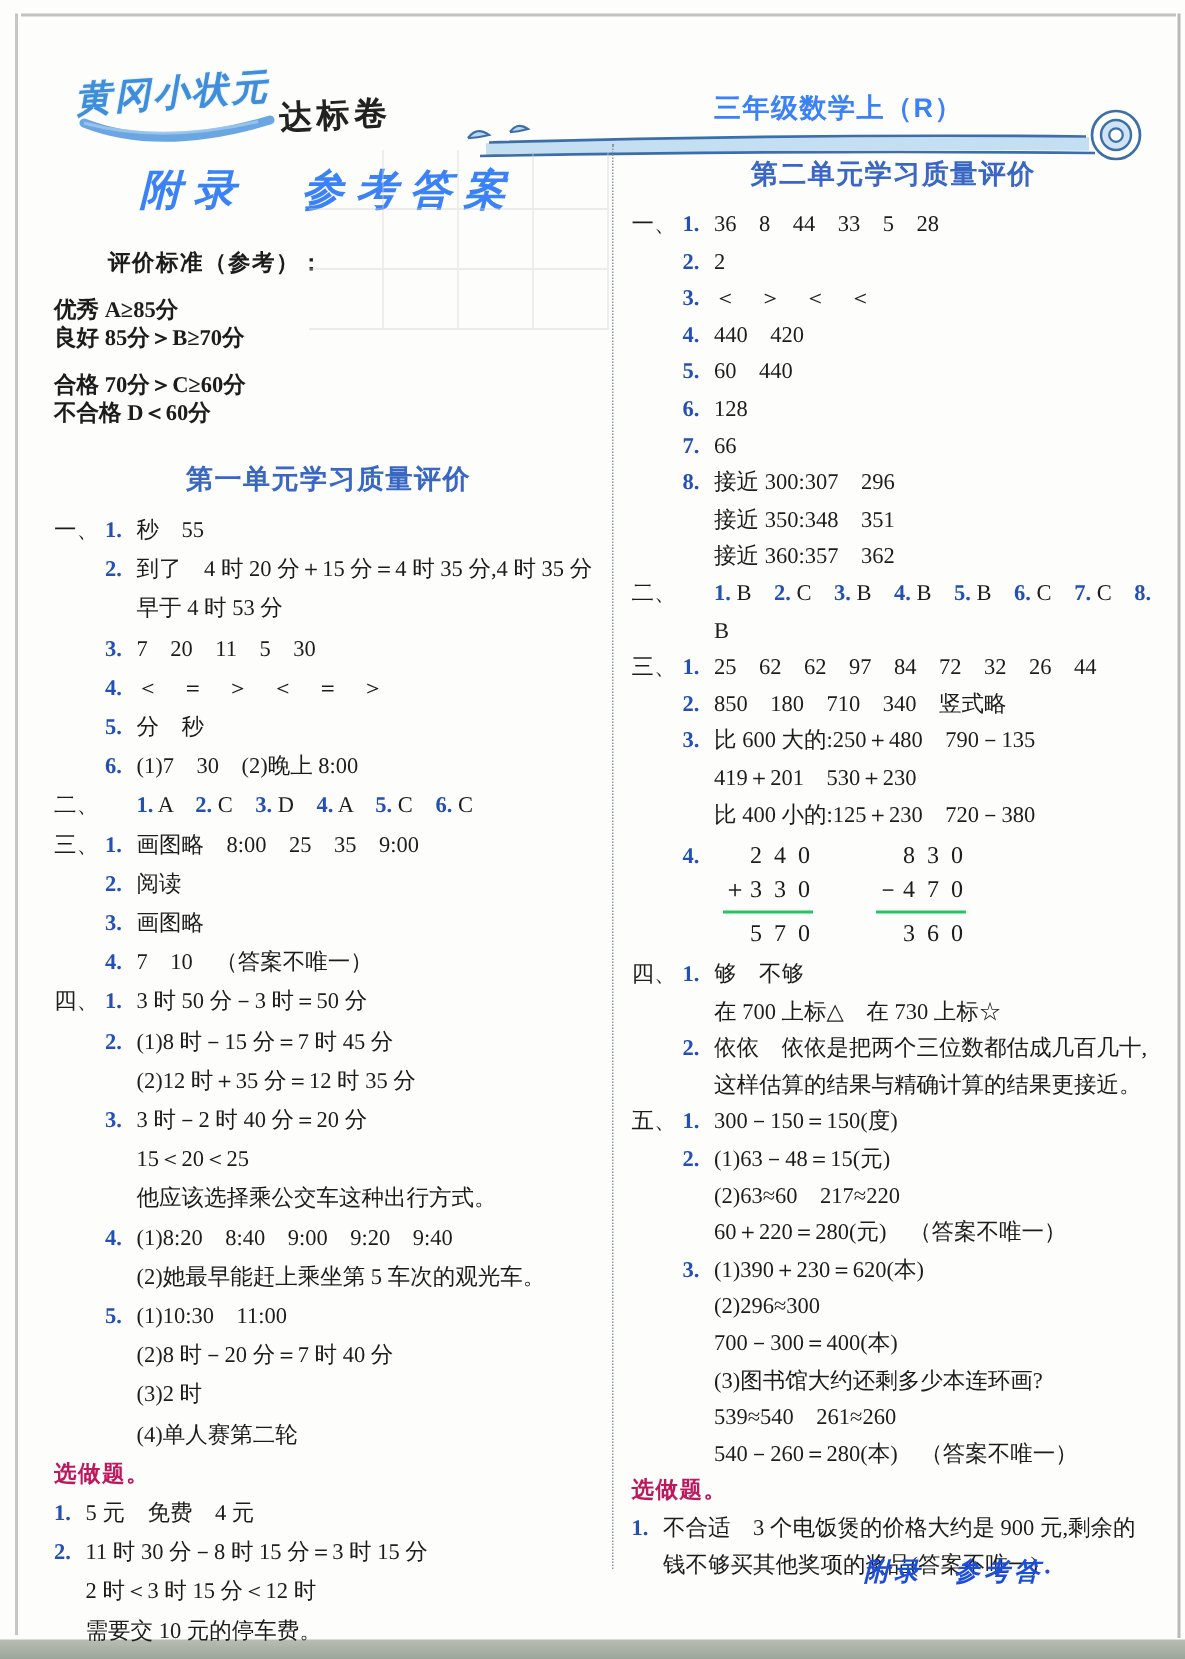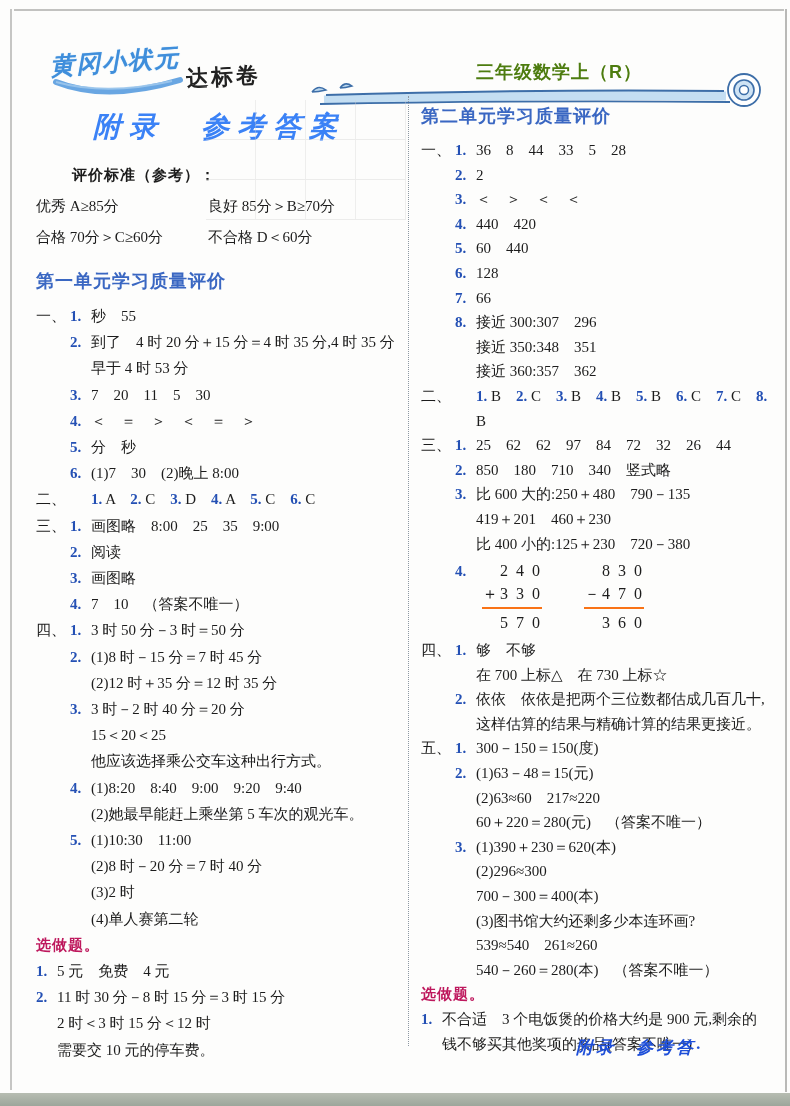--- a/index.html
+++ b/index.html
@@ -31,21 +31,21 @@
   .logo-swoosh{position:absolute;left:2px;top:30px;}
   .logo-sub{
     position:absolute;left:136px;top:16px;
     font-weight:bold;font-size:22px;color:#222;transform:rotate(-3deg);
     letter-spacing:3px;
   }
   .edition-wrap{position:absolute;left:270px;top:8px;right:0;height:62px;}
   .edition{
     position:absolute;left:170px;top:12px;
     font-family:"Liberation Sans","DejaVu Sans",sans-serif;
-    font-weight:bold;font-size:18px;letter-spacing:1px;color:#4d7c0f;
+    font-weight:bold;font-size:18px;letter-spacing:1px;color:#3b82f6;
   }
   .scroll-svg{position:absolute;left:0;top:0;}
 
   
   .columns{position:absolute;left:36px;right:20px;top:92px;bottom:20px;display:flex;}
   .col-left{width:366px;position:relative;}
   .divider{border-left:1px dotted #8d97a2;margin:4px 8px 40px 6px;}
   .col-right{flex:1;position:relative;padding-left:4px;}
 
   
@@ -57,25 +57,25 @@
     opacity:.35;pointer-events:none;
   }
 
   .appendix-title{
     margin:16px 0 0;text-align:center;
     font-size:28px;font-weight:bold;letter-spacing:8px;color:#3b82f6;
     font-style:italic;
   }
   .eval{margin-top:20px;font-size:15px;}
   .eval-label{font-weight:bold;letter-spacing:1px;margin-left:36px;}
-  .eval-row{display:flex;margin-top:12px;font-weight:normal;}
+  .eval-row{display:flex;margin-top:12px;font-weight:bold;flex-direction:column;}
   .eval-row span:first-child{width:172px;}
 
   .sec-heading{
-    margin:22px 0 10px;text-align:left;
+    margin:22px 0 10px;text-align:center;
     font-size:18px;font-weight:bold;color:#3a67c2;letter-spacing:1px;
   }
   .col-right .sec-heading{margin-top:12px;}
 
   
   .answers{font-size:15px;}
   .col-left .answers{line-height:26.2px;}
   .col-right .answers{line-height:24.6px;}
   .ans-row{display:flex;align-items:baseline;white-space:pre-wrap;}
   .ans-row .sec{flex:0 0 34px;}
@@ -84,21 +84,21 @@
   .ans-row .bnum{color:#2450b4;font-weight:bold;}
   .ans-row.flush .num{flex:0 0 21px;}
   .ans-row.ind2 .sec{flex:0 0 0px;}
   .ans-row.ind2 .num{flex:0 0 21px;}
   .blue-label{color:#be185d;font-weight:bold;letter-spacing:1px;}
 
   
   .vmath-wrap{display:flex;gap:42px;padding:3px 0 4px 6px;}
   .vmath{display:inline-block;font-size:16px;line-height:23px;letter-spacing:2px;}
   .vmath div{white-space:pre;}
-  .vmath .mid{border-bottom:2px solid #f97316;padding-bottom:2px;}
+  .vmath .mid{border-bottom:2px solid #22c55e;padding-bottom:2px;}
   .vmath .res{padding-top:2px;}
 
   .page-footer{
     position:absolute;right:14px;top:1036px;width:200px;
     text-align:left;font-size:17px;font-style:italic;font-weight:bold;
     color:#1d4ed8;letter-spacing:3px;white-space:nowrap;overflow:hidden;
   }
 </style>
 </head>
 <body>
@@ -193,21 +193,21 @@
           <div class="ans-row"><span class="sec"></span><span class="num">5.</span><span class="body">60　440</span></div>
           <div class="ans-row"><span class="sec"></span><span class="num">6.</span><span class="body">128</span></div>
           <div class="ans-row"><span class="sec"></span><span class="num">7.</span><span class="body">66</span></div>
           <div class="ans-row"><span class="sec"></span><span class="num">8.</span><span class="body">接近 300:307　296</span></div>
           <div class="ans-row"><span class="sec"></span><span class="num"></span><span class="body">接近 350:348　351</span></div>
           <div class="ans-row"><span class="sec"></span><span class="num"></span><span class="body">接近 360:357　362</span></div>
           <div class="ans-row"><span class="sec">二、</span><span class="num"></span><span class="body"><span class="bnum">1.</span><span> B　</span><span class="bnum">2.</span><span> C　</span><span class="bnum">3.</span><span> B　</span><span class="bnum">4.</span><span> B　</span><span class="bnum">5.</span><span> B　</span><span class="bnum">6.</span><span> C　</span><span class="bnum">7.</span><span> C　</span><span class="bnum">8.</span><span> B</span></span></div>
           <div class="ans-row"><span class="sec">三、</span><span class="num">1.</span><span class="body">25　62　62　97　84　72　32　26　44</span></div>
           <div class="ans-row"><span class="sec"></span><span class="num">2.</span><span class="body">850　180　710　340　竖式略</span></div>
           <div class="ans-row"><span class="sec"></span><span class="num">3.</span><span class="body">比 600 大的:250＋480　790－135</span></div>
-          <div class="ans-row"><span class="sec"></span><span class="num"></span><span class="body">419＋201　460＋230</span></div>
+          <div class="ans-row"><span class="sec"></span><span class="num"></span><span class="body">419＋201　530＋230</span></div>
           <div class="ans-row"><span class="sec"></span><span class="num"></span><span class="body">比 400 小的:125＋230　720－380</span></div>
           <div class="ans-row"><span class="sec"></span><span class="num">4.</span><span class="body"><span class="vmath-wrap"><span class="vmath"><div class="top">　2 4 0</div><div class="mid">＋3 3 0</div><div class="res">　5 7 0</div></span><span class="vmath"><div class="top">　8 3 0</div><div class="mid">－4 7 0</div><div class="res">　3 6 0</div></span></span></span></div>
           <div class="ans-row"><span class="sec">四、</span><span class="num">1.</span><span class="body">够　不够</span></div>
           <div class="ans-row"><span class="sec"></span><span class="num"></span><span class="body">在 700 上标△　在 730 上标☆</span></div>
           <div class="ans-row"><span class="sec"></span><span class="num">2.</span><span class="body">依依　依依是把两个三位数都估成几百几十,这样估算的结果与精确计算的结果更接近。</span></div>
           <div class="ans-row"><span class="sec">五、</span><span class="num">1.</span><span class="body">300－150＝150(度)</span></div>
           <div class="ans-row"><span class="sec"></span><span class="num">2.</span><span class="body">(1)63－48＝15(元)</span></div>
           <div class="ans-row"><span class="sec"></span><span class="num"></span><span class="body">(2)63≈60　217≈220</span></div>
           <div class="ans-row"><span class="sec"></span><span class="num"></span><span class="body">60＋220＝280(元)　（答案不唯一）</span></div>
           <div class="ans-row"><span class="sec"></span><span class="num">3.</span><span class="body">(1)390＋230＝620(本)</span></div>

